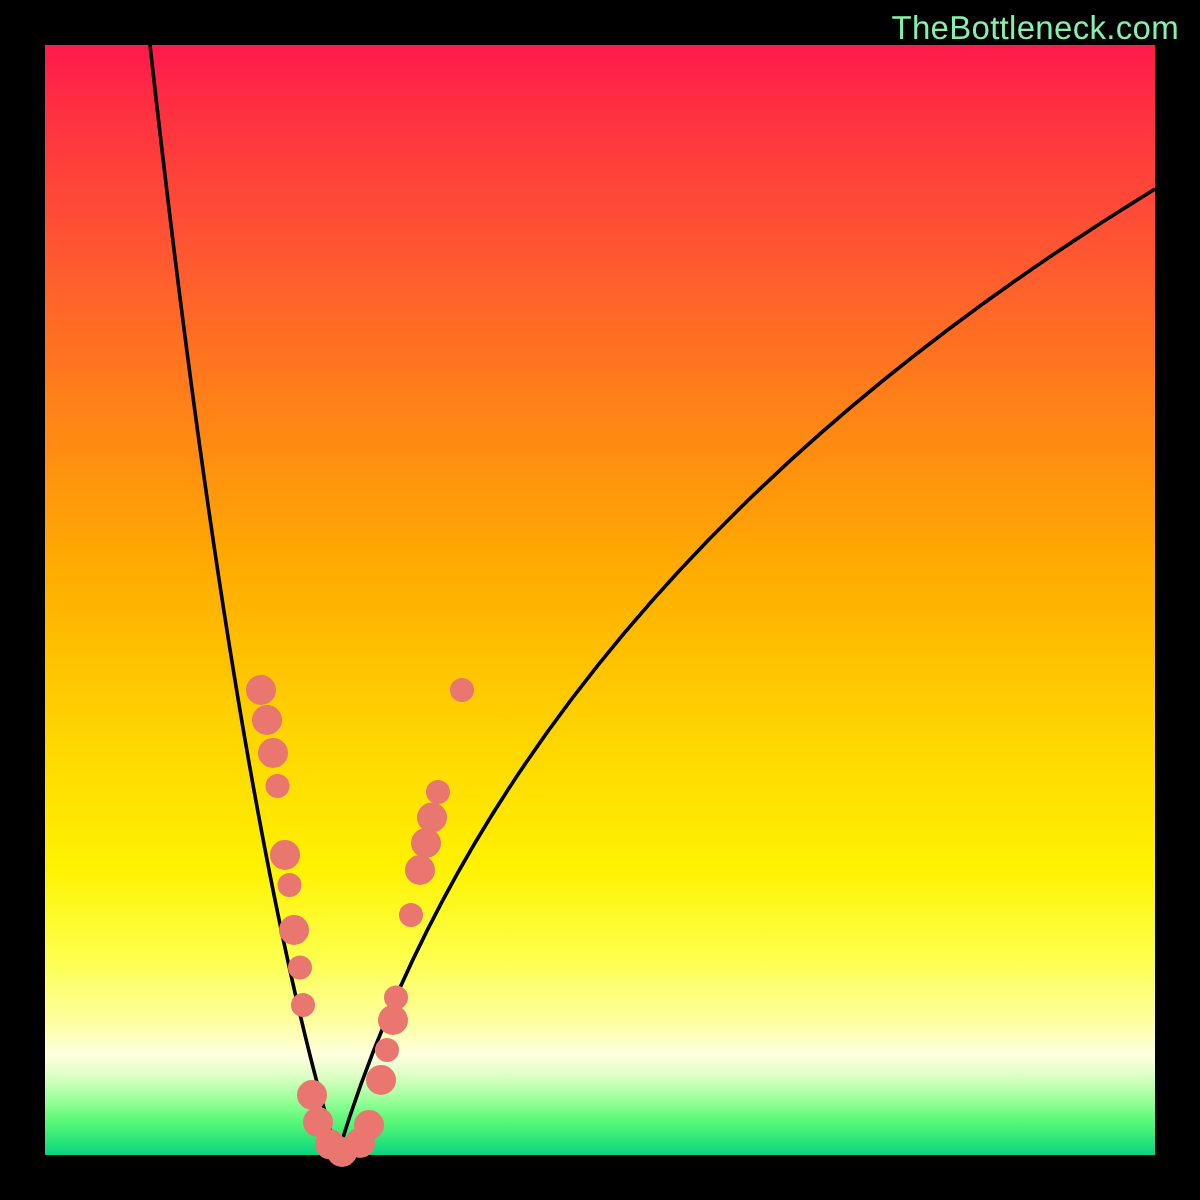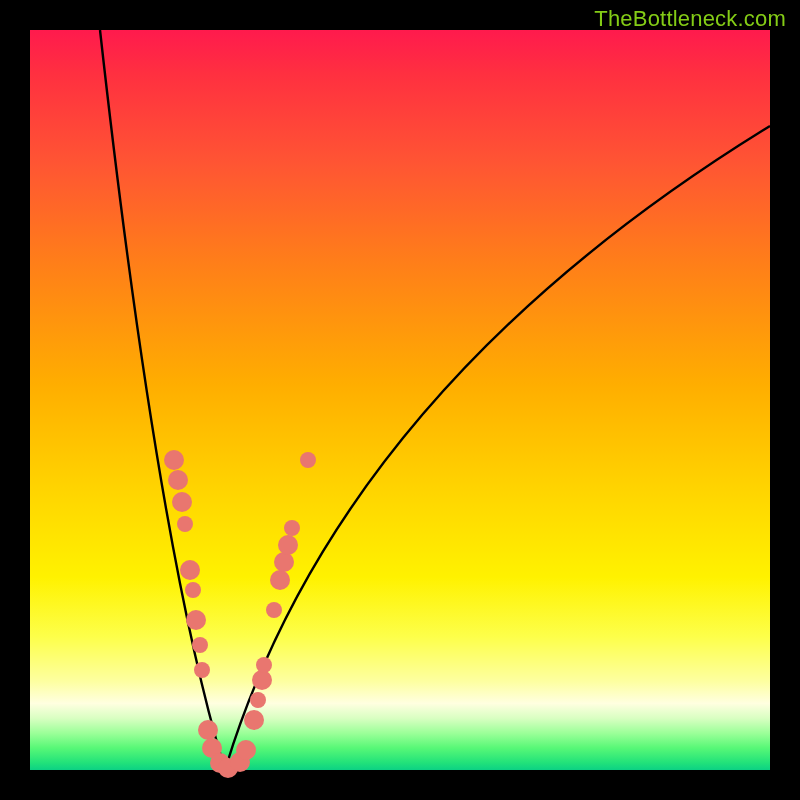--- a/index.html
+++ b/index.html
@@ -38,21 +38,21 @@
       #9cff99 95%,
       #58f877 97%,
       #22e27a 99%,
       #0cd184 100%
     );
   }
   .watermark {
     position: absolute;
     top: 6px;
     right: 14px;
-    color: #84cc16;
+    color: #86efac;
     font-size: 22px;
     font-weight: 500;
     letter-spacing: 0.2px;
     user-select: none;
     text-align: right;
   }
   svg.curve {
     position: absolute;
     inset: 0;
     width: 100%;

